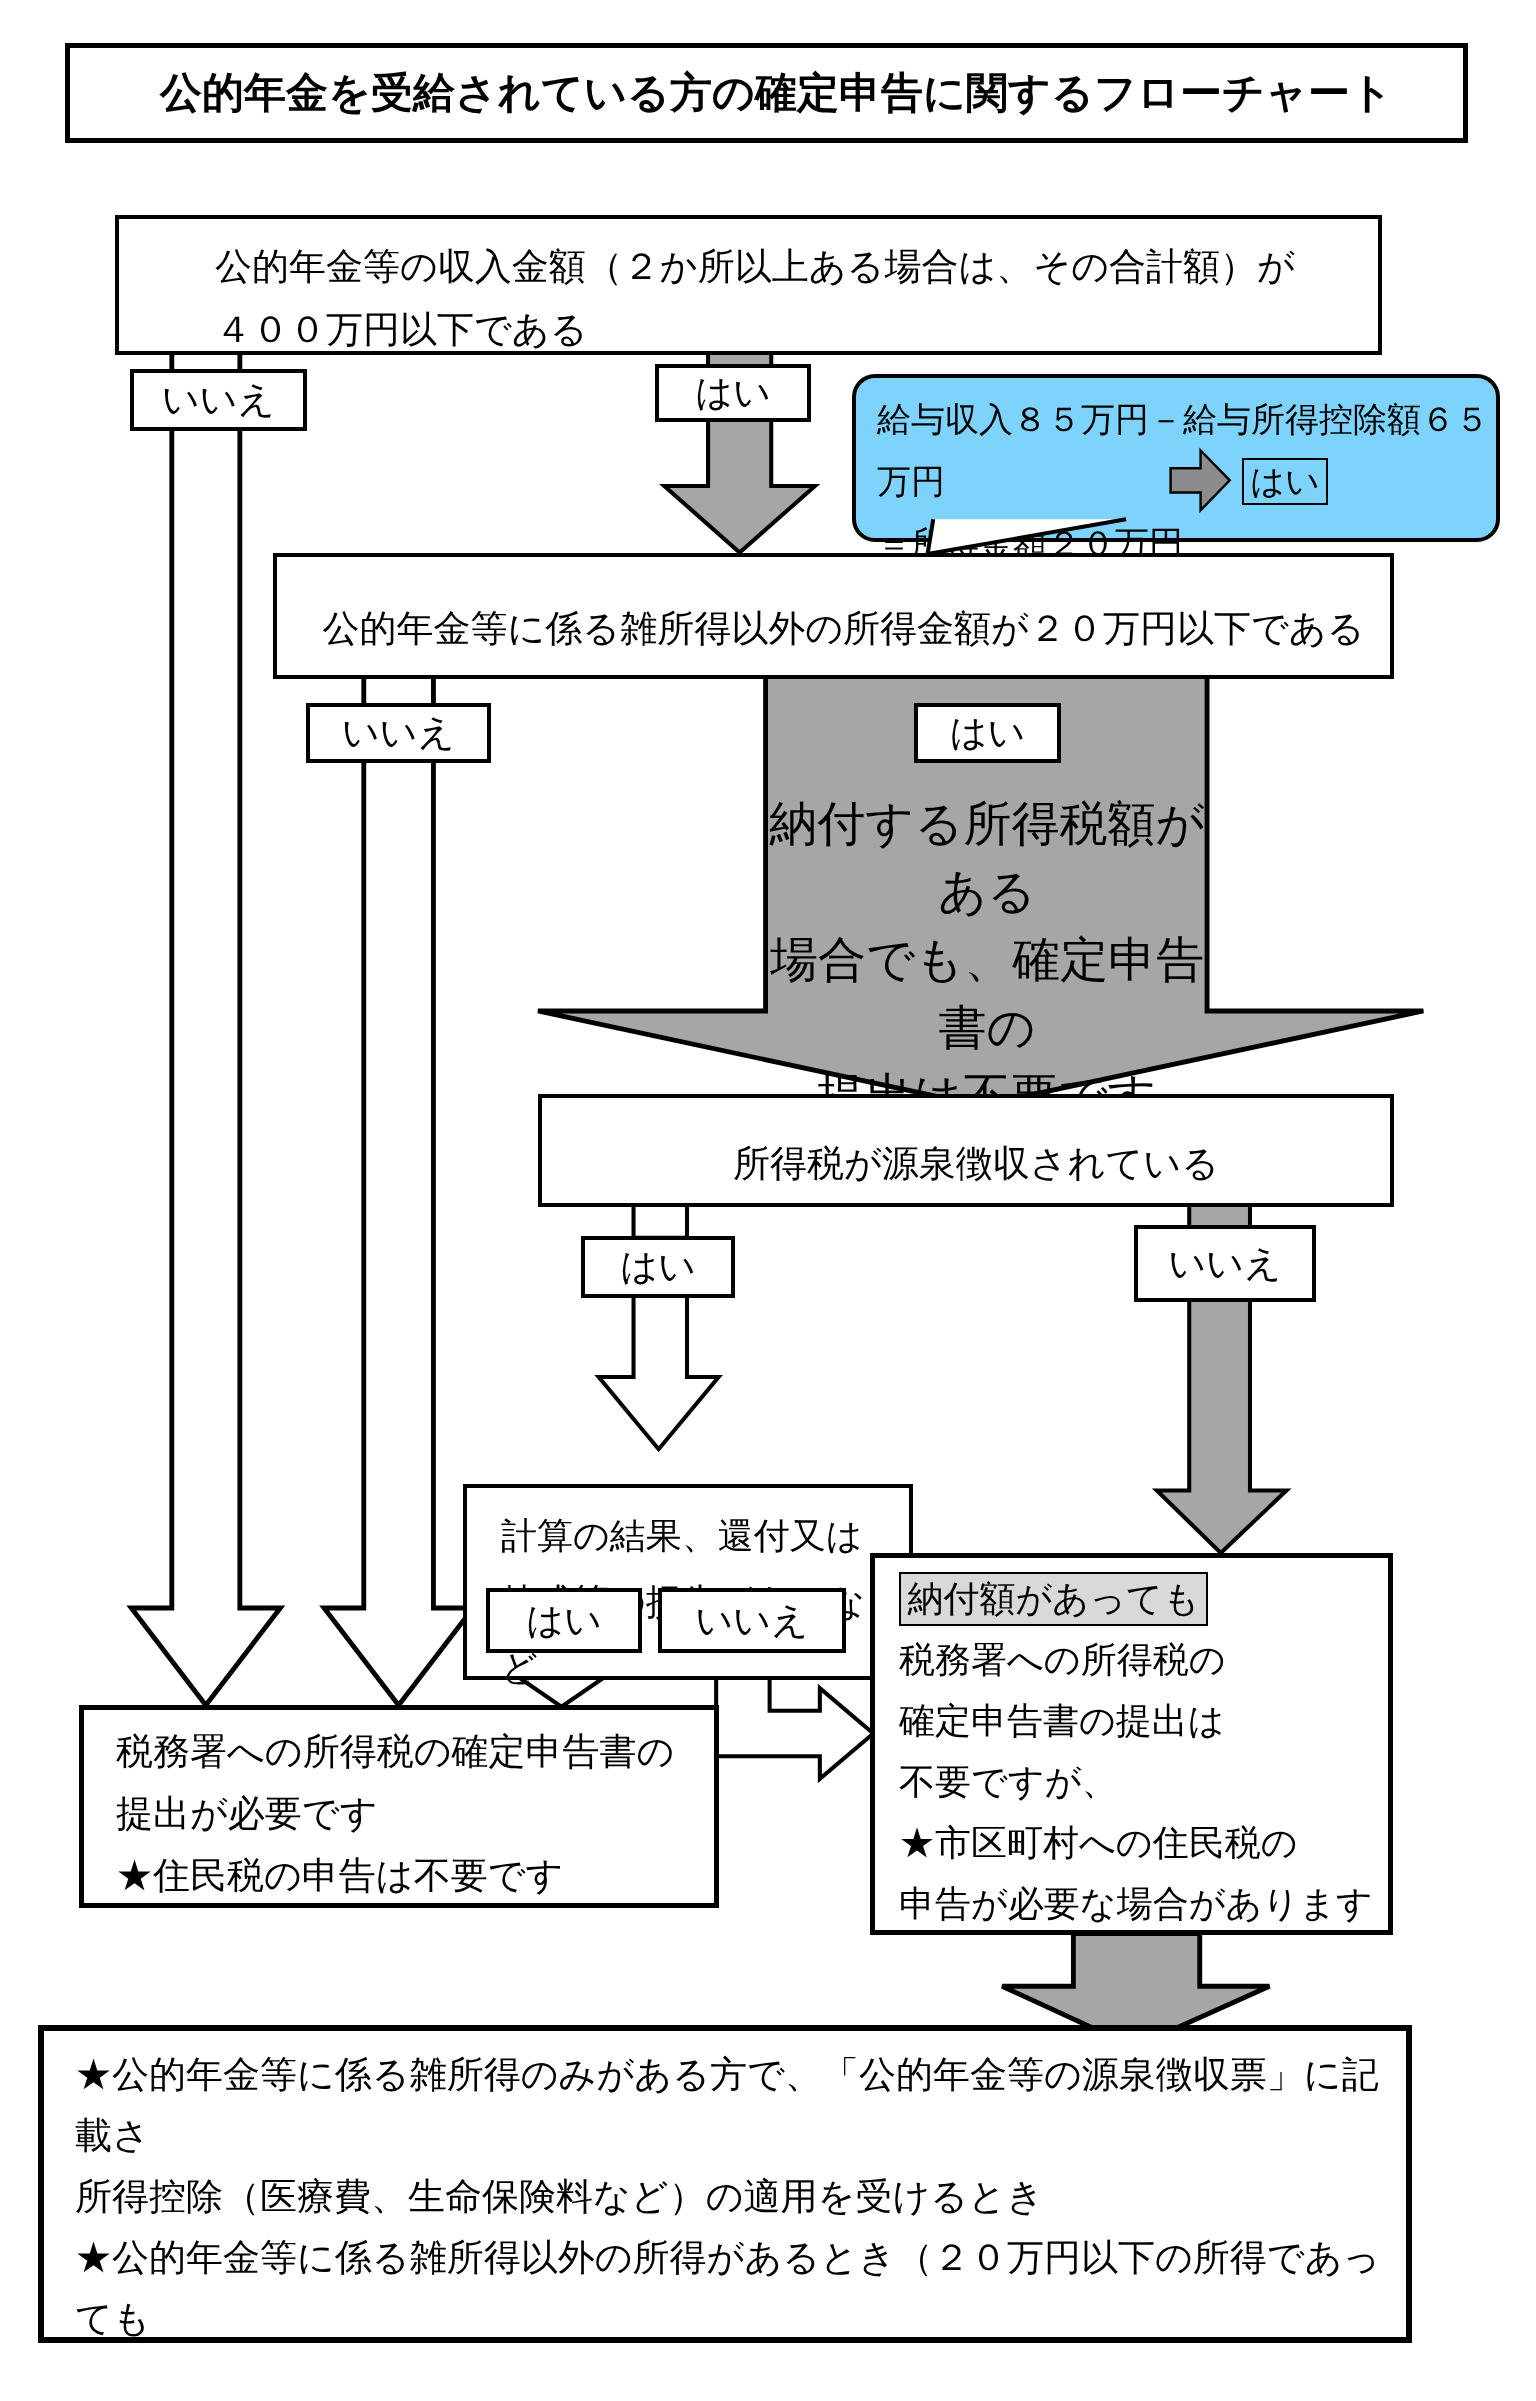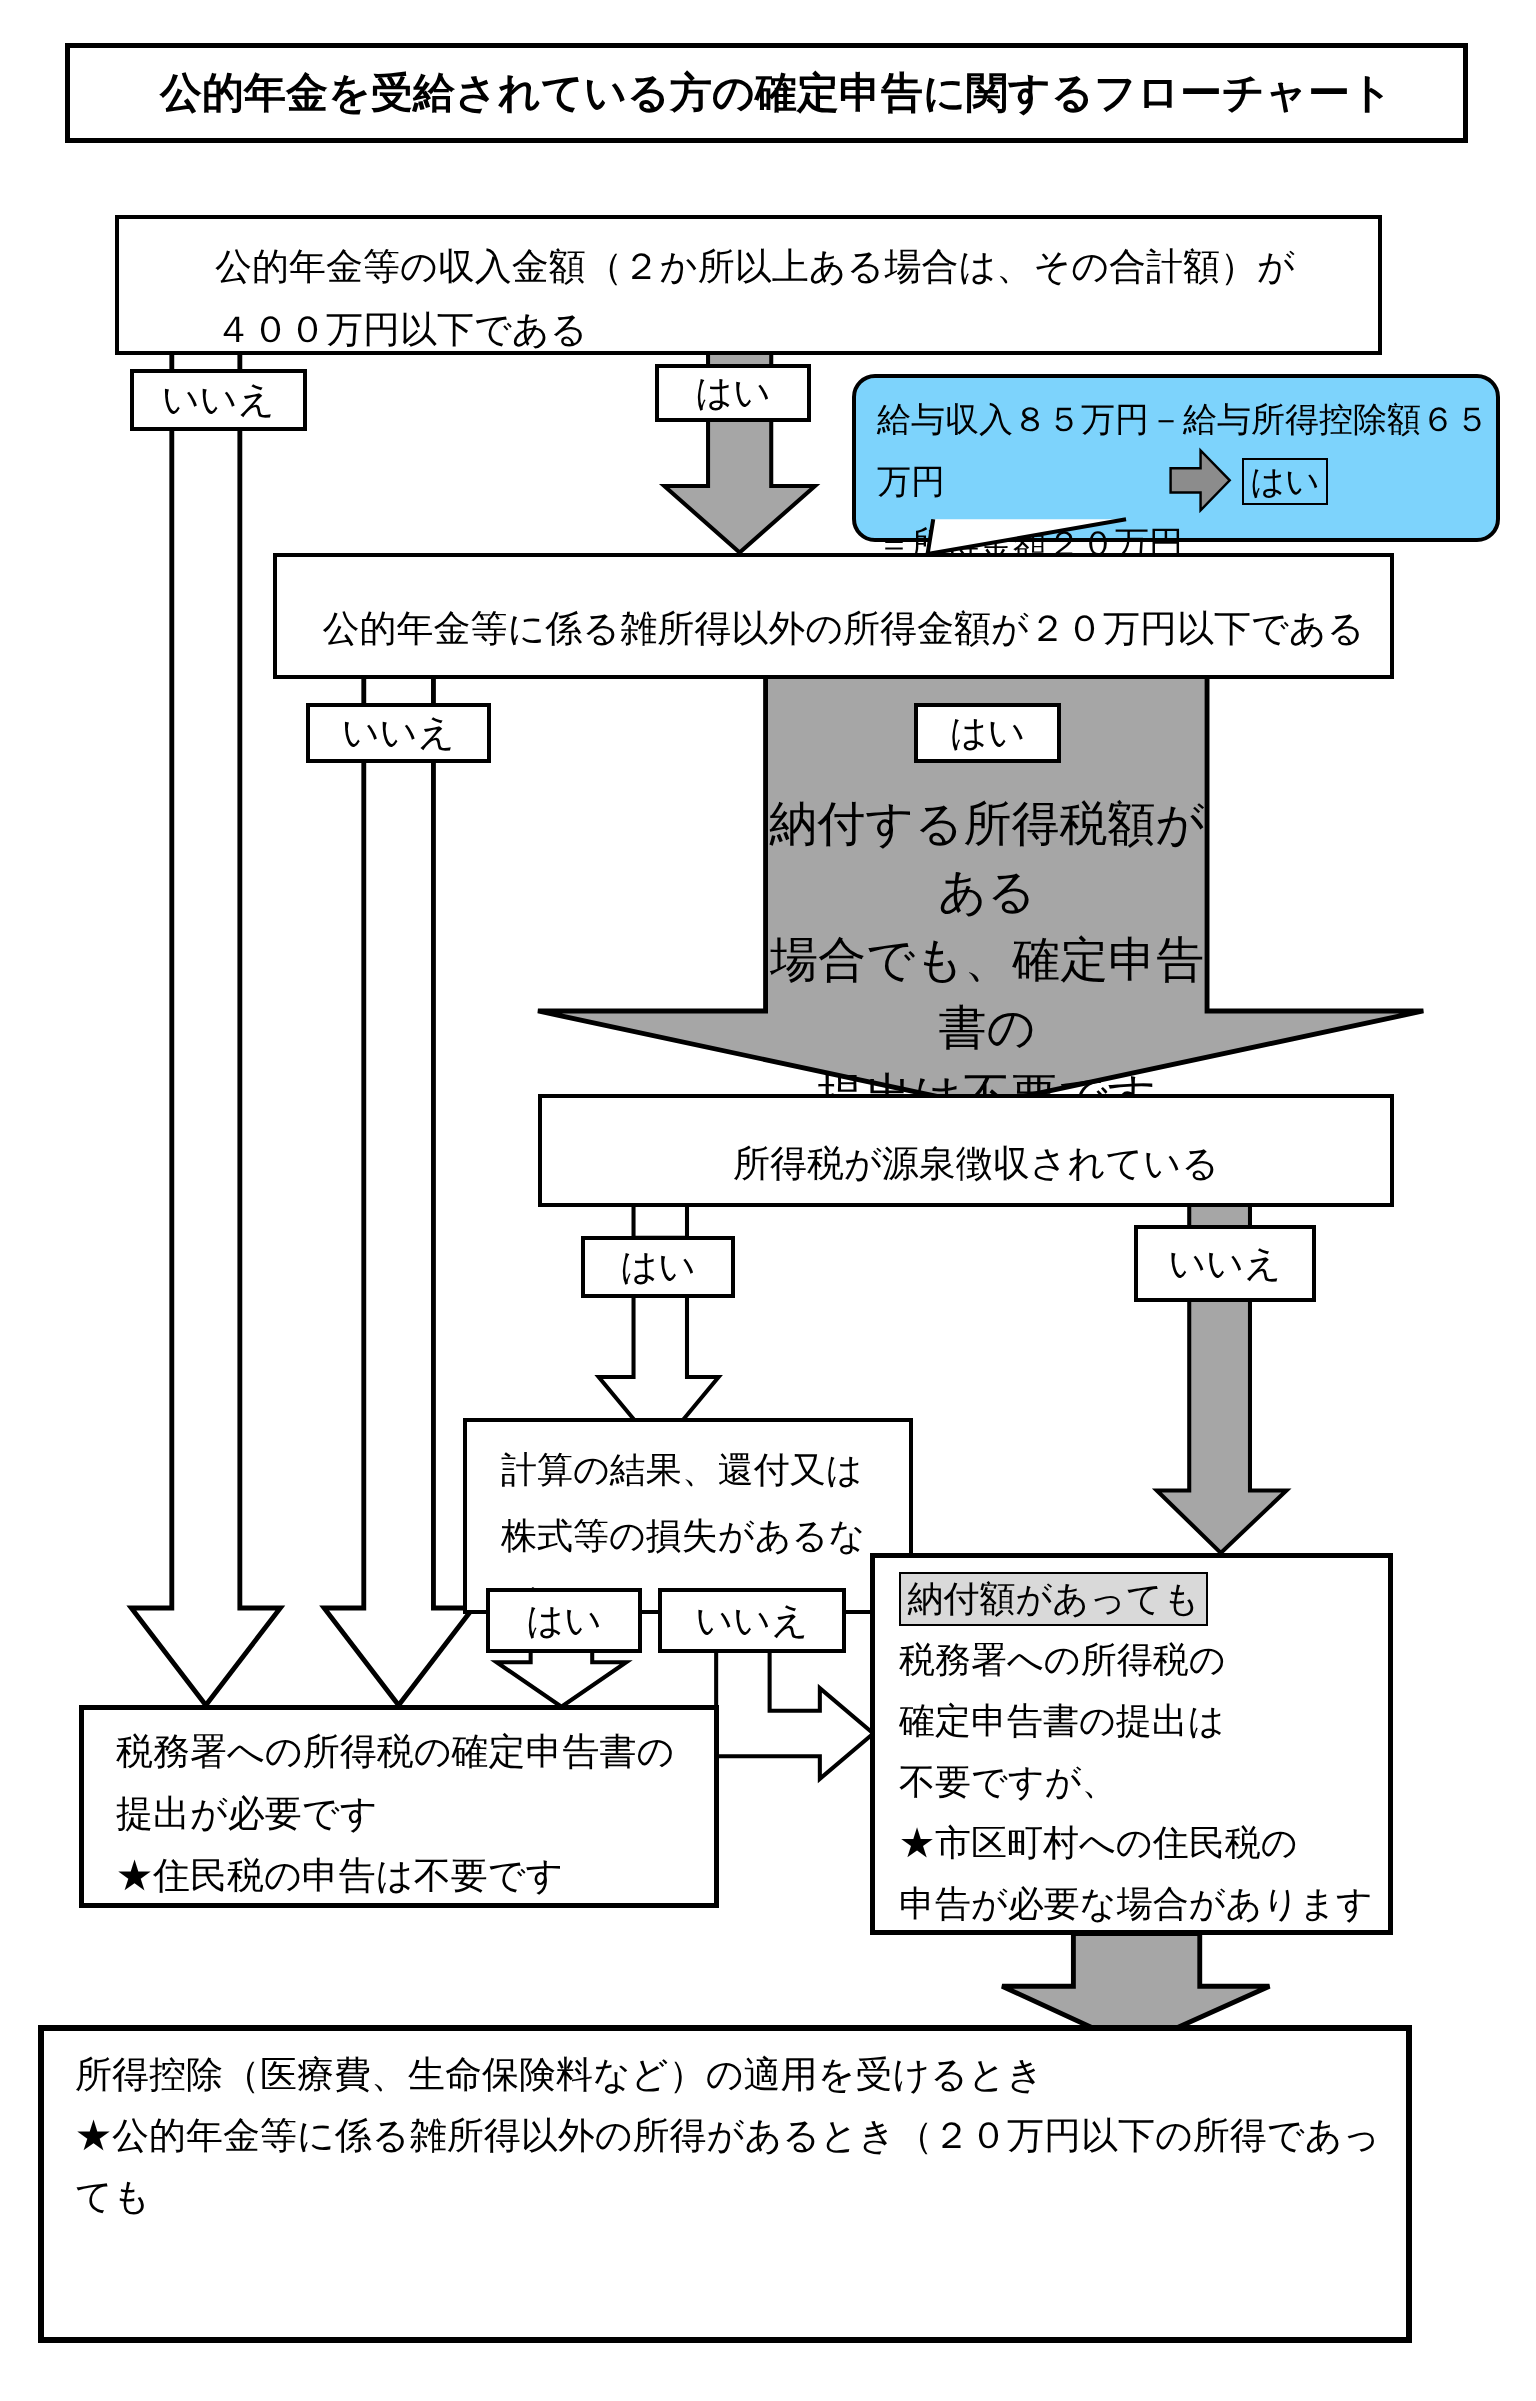--- a/index.html
+++ b/index.html
@@ -39,21 +39,21 @@
     position:absolute;left:386px;top:80px;width:86px;height:47px;
     border:2.4px solid #000;box-sizing:border-box;
     display:flex;align-items:center;justify-content:center;font-size:34px;
   }
   #q2-box{left:273px;top:553px;width:1121px;height:126px;}
   #gray-note{
     position:absolute;left:766px;top:790px;width:442px;z-index:2;
     text-align:center;font-size:48px;line-height:68px;
   }
   #q3-box{left:538px;top:1094px;width:856px;height:113px;}
-  #q4-box{left:463px;top:1418px;width:450px;height:196px;padding:14.6px 8px 0 34px;font-size:36px;line-height:66px;}
+  #q4-box{left:463px;top:1484px;width:450px;height:196px;padding:14.6px 8px 0 34px;font-size:36px;line-height:66px;}
   #result-left{left:63px;top:1705px;width:640px;height:203px;border-width:5.7px;padding:11.3px 8px 0 32px;font-size:37px;line-height:62px;margin-left:16px;}
   #result-right{left:870px;top:1553px;width:523px;height:382px;border-width:5.7px;padding:11.3px 6.5px 0 24px;font-size:36px;line-height:61px;}
   #result-right .hl{
     display:inline-block;background:var(--hl-bg);border:2.4px solid #000;
     padding:0 6.5px;line-height:50px;
   }
   #note-box{left:38px;top:2025px;width:1374px;height:318px;border-width:6.5px;padding:13px 11.3px 0 31px;font-size:37px;line-height:61px;}
 </style>
 </head>
 <body>
@@ -165,20 +165,21 @@
       <span class="hl">納付額があっても</span>
     </div>
     <div>税務署への所得税の</div>
     <div>確定申告書の提出は</div>
     <div>不要ですが、</div>
     <div>★市区町村への住民税の</div>
     <div>申告が必要な場合があります</div>
   </div>
 
   <div class="box" id="note-box">
+    <div>★公的年金等に係る雑所得のみがある方で、「公的年金等の源泉徴収票」に記載さ</div>
     <div>所得控除（医療費、生命保険料など）の適用を受けるとき</div>
     <div>★公的年金等に係る雑所得以外の所得があるとき（２０万円以下の所得であっても</div>
 
   </div>
 
   <svg class="overlay" width="1536" height="2401" viewBox="0 0 1896 2964">
     <polygon points="1152,641 1145,684 1390,641" fill="#ffffff" stroke="none"></polygon>
     <path d="M1152,641 L1145,684 L1390,641" fill="none" stroke="#000" stroke-width="5"></path>
     <polygon points="1445,578 1482,578 1482,556 1518,593 1482,630 1482,608 1445,608" fill="var(--callout-arrow-gray)" stroke="#000" stroke-width="3"></polygon>
   </svg>

